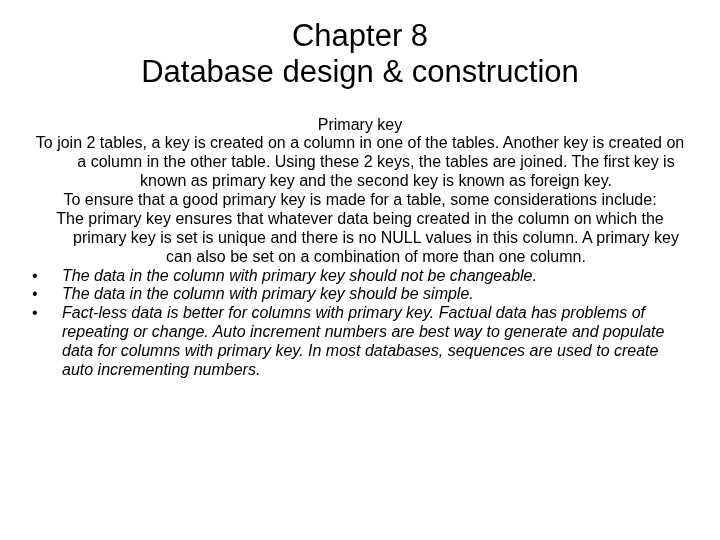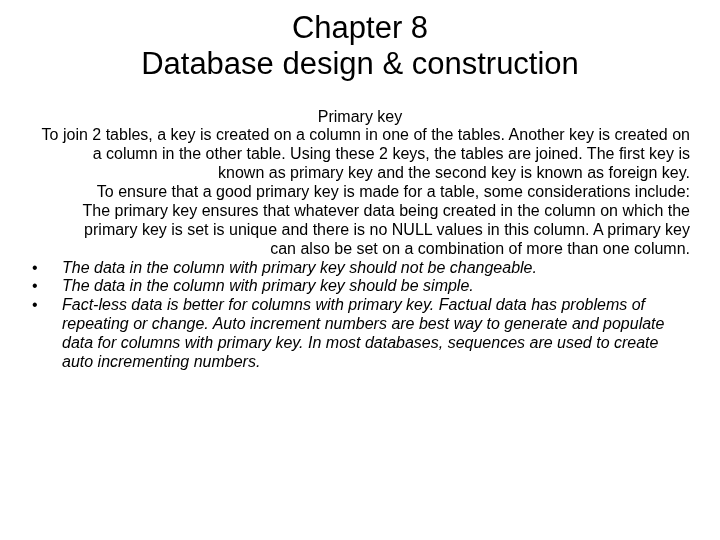--- a/index.html
+++ b/index.html
@@ -9,21 +9,21 @@
     height: 540px;
     background: #ffffff;
     font-family: Arial, Helvetica, sans-serif;
     color: #000000;
     overflow: hidden;
   }
   .slide {
     width: 720px;
     height: 436px;
     box-sizing: border-box;
-    padding: 10px 30px 20px 30px;
+    padding: 18px 30px 20px 30px;
   }
   .title-block {
     text-align: center;
     font-size: 31px;
     line-height: 1.15;
     margin-bottom: 26px;
     margin-left: 60px;
     margin-right: 60px;
   }
   .section-heading {
@@ -33,21 +33,21 @@
     line-height: 1.2;
   }
   .body-text {
     font-size: 16px;
     line-height: 1.18;
   }
   .para {
     margin: 0;
     padding-left: 32px;
     text-indent: -32px;
-    text-align: right;
+    text-align: center;
   }
   .bullet-row {
     display: flex;
     align-items: flex-start;
   }
   .bullet-mark {
     width: 32px;
     flex: 0 0 32px;
     text-align: left;
     padding-left: 2px;

